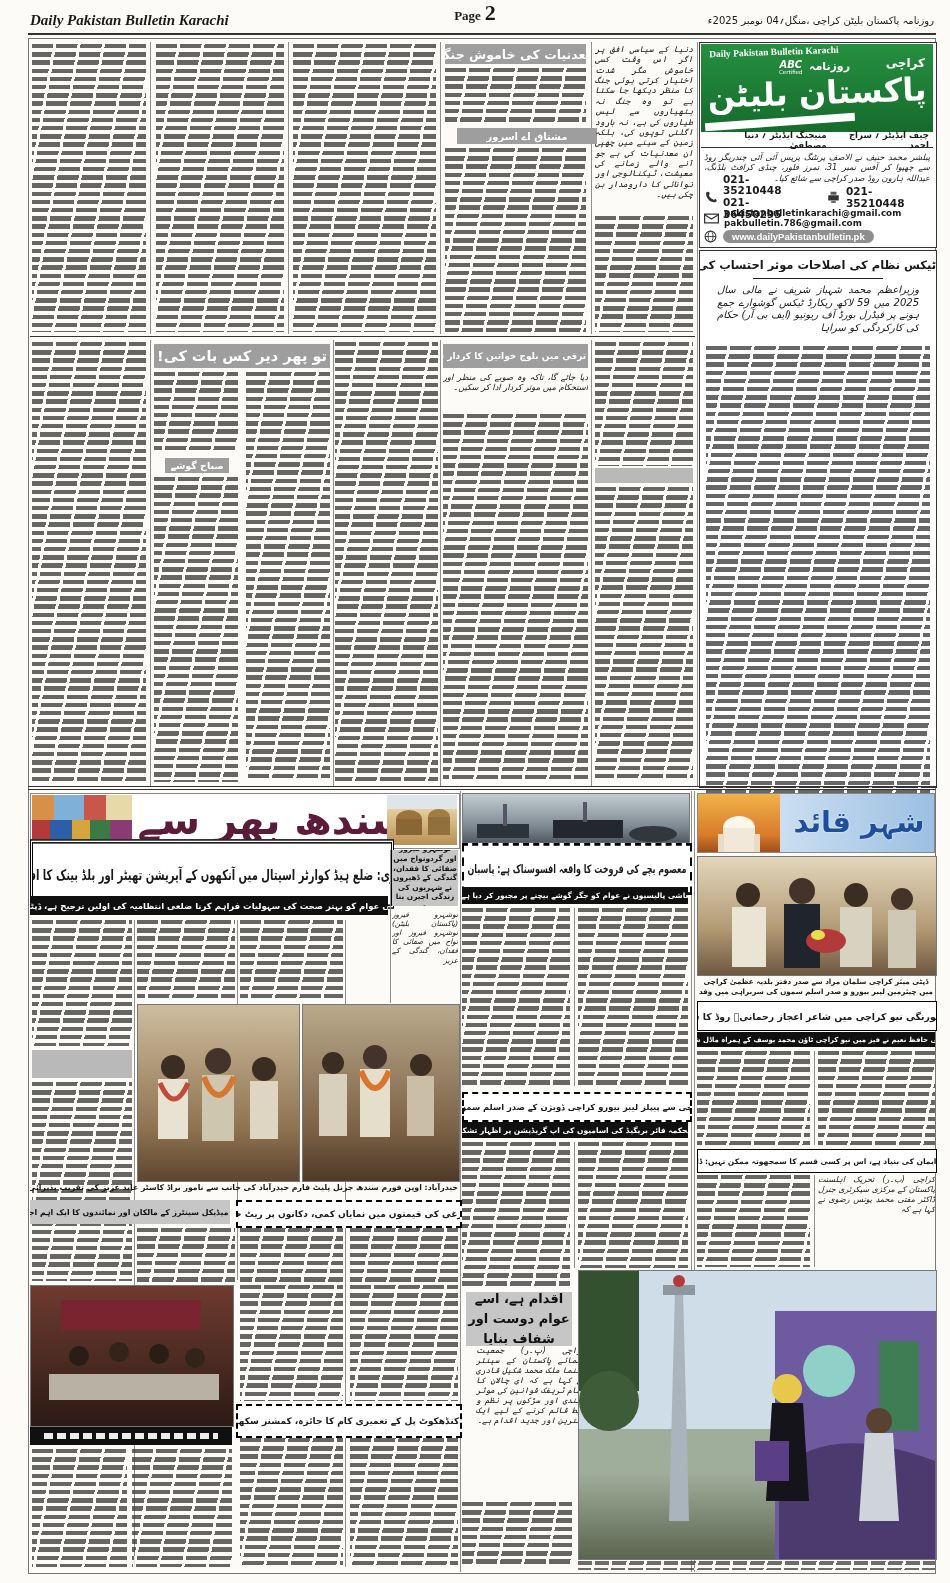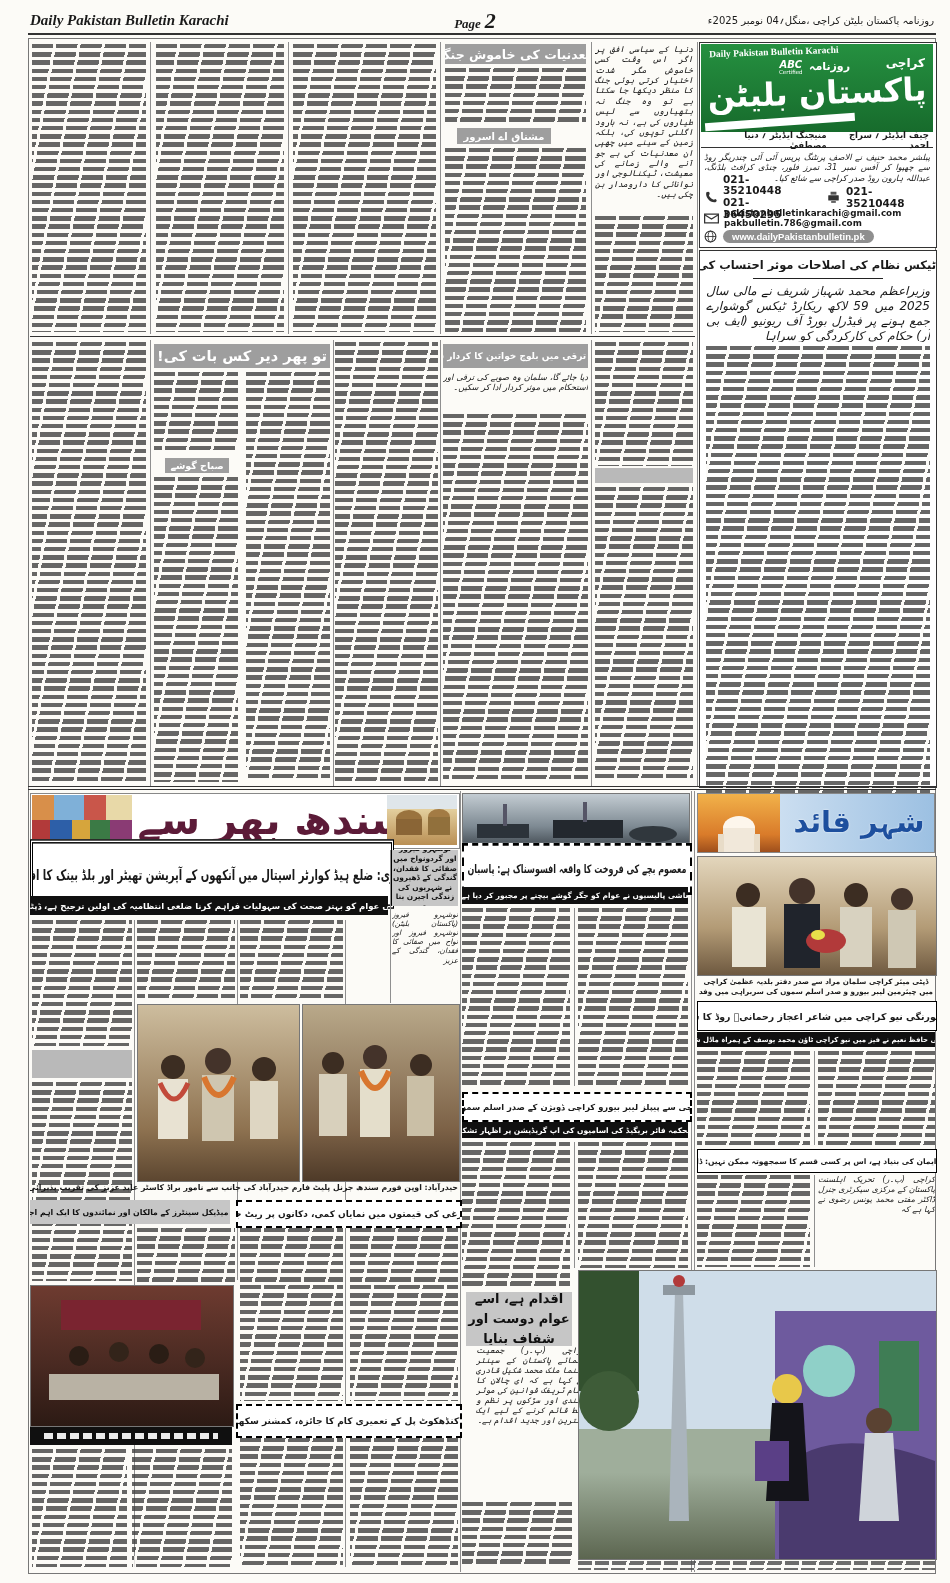--- a/index.html
+++ b/index.html
@@ -32,21 +32,21 @@
   .lede{text-align:justify;overflow:hidden;line-height:1.25;font-style:italic;}
   .ph{overflow:hidden;border:1px solid #777;}
   svg{display:block;}
 </style>
 </head>
 <body>
 
 <div id="page">
 
   <div class="abs en" style="left:30px;top:12px;font-size:15px;font-weight:bold;font-style:italic;">Daily Pakistan Bulletin Karachi</div>
-  <div class="abs en" style="left:50%;top:8px;transform:translateX(-50%);font-style:italic;">
+  <div class="abs en" style="left:50%;top:0;transform:translateX(-50%);">
     <span style="font-size:13px;font-weight:bold;">Page</span>
     <span style="font-size:22px;font-weight:bold;">2</span>
   </div>
   <div class="abs u" style="right:16px;top:15px;font-size:10px;">روزنامہ پاکستان بلیٹن کراچی ،منگل؍04 نومبر 2025ء</div>
   <div class="abs hl" style="left:28px;top:33px;width:908px;height:2px;"></div>
 
   <div class="abs" style="left:28px;top:38px;width:906px;height:1534px;border:1px solid #777;"></div>
 
   <div class="abs vr" style="left:150px;top:42px;height:292px;"></div>
   <div class="abs vr" style="left:288px;top:42px;height:292px;"></div>
@@ -54,21 +54,21 @@
   <div class="abs vr" style="left:591px;top:42px;height:292px;"></div>
   <div class="abs vr" style="left:697px;top:42px;height:744px;"></div>
   <div class="abs hl" style="left:30px;top:336px;width:665px;"></div>
 
   <div class="abs sim" style="left:32px;top:44px;width:114px;height:288px;"></div>
   <div class="abs sim" style="left:156px;top:44px;width:128px;height:288px;"></div>
   <div class="abs sim" style="left:293px;top:44px;width:143px;height:288px;"></div>
 
   <div class="abs gb u" style="left:445px;top:44px;width:141px;height:20px;font-size:12.5px;">معدنیات کی خاموش جنگ</div>
   <div class="abs sim" style="left:445px;top:68px;width:141px;height:56px;"></div>
-  <div class="abs gb u" style="left:457px;top:128px;width:94px;height:16px;font-size:10px;">مشتاق اے اسرور</div>
+  <div class="abs gb u" style="left:457px;top:128px;width:140px;height:16px;font-size:10px;">مشتاق اے اسرور</div>
   <div class="abs sim" style="left:445px;top:148px;width:141px;height:184px;"></div>
   <div class="abs u lede" style="left:595px;top:44px;width:98px;height:170px;font-size:8.3px;">دنیا کے سیاسی افق پر اگر اس وقت کسی خاموش مگر شدت اختیار کرتی ہوئی جنگ کا منظر دیکھا جا سکتا ہے تو وہ جنگ نہ ہتھیاروں سے لیس طیاروں کی ہے، نہ بارود اگلتی توپوں کی، بلکہ زمین کے سینے میں چھپی ان معدنیات کی ہے جو آنے والے زمانے کی معیشت، ٹیکنالوجی اور توانائی کا دارومدار بن چکی ہیں۔</div>
   <div class="abs sim" style="left:595px;top:216px;width:98px;height:116px;"></div>
 
   <div class="abs" style="left:699px;top:42px;width:236px;height:204px;border:1px solid #333;background:#fff;"></div>
   <div class="abs" style="left:701px;top:44px;width:232px;height:88px;background:linear-gradient(180deg,#259040,#176b2c);">
     <div class="abs en" style="left:8px;top:3px;color:#fff;font-weight:bold;font-size:9.5px;transform:rotate(-2deg);">Daily Pakistan Bulletin Karachi</div>
     <div class="abs" style="left:78px;top:16px;color:#fff;text-align:center;line-height:1;">
       <div style="font-size:10px;font-weight:bold;font-style:italic;">ABC</div>
       <div style="font-size:5.5px;">Certified</div>
@@ -124,40 +124,40 @@
             <line x1="2" y1="12" x2="22" y2="12" stroke="#333" stroke-width="1.6"></line>
           </svg>
       </span>
       <span class="en" style="background:#8f8f8f;color:#fff;font-weight:bold;font-size:9.5px;padding:1px 9px;border-radius:8px;font-family:'Liberation Sans',sans-serif;">www.dailyPakistanbulletin.pk</span>
     </div>
   </div>
 
   <div class="abs" style="left:699px;top:250px;width:236px;height:536px;border:1px solid #333;background:#fff;">
     <div class="u" style="text-align:center;font-weight:bold;font-size:11.5px;margin-top:7px;white-space:nowrap;overflow:hidden;">ٹیکس نظام کی اصلاحات موثر احتساب کی ضرورت</div>
     <div style="width:130px;height:1px;background:#222;margin:6px auto 5px auto;"></div>
-    <div class="u lede" style="margin:0 6px;height:58px;font-size:12px;">وزیراعظم محمد شہباز شریف نے مالی سال 2025 میں 59 لاکھ ریکارڈ ٹیکس گوشوارے جمع ہونے پر فیڈرل بورڈ آف ریونیو (ایف بی آر) حکام کی کارکردگی کو سراہا</div>
+    <div class="u lede" style="margin:0 17px;height:58px;font-size:10px;">وزیراعظم محمد شہباز شریف نے مالی سال 2025 میں 59 لاکھ ریکارڈ ٹیکس گوشوارے جمع ہونے پر فیڈرل بورڈ آف ریونیو (ایف بی آر) حکام کی کارکردگی کو سراہا</div>
     <div class="sim" style="margin:4px 6px 0 6px;height:452px;"></div>
   </div>
 
   <div class="abs vr" style="left:150px;top:340px;height:446px;"></div>
   <div class="abs vr" style="left:333px;top:340px;height:446px;"></div>
   <div class="abs vr" style="left:440px;top:340px;height:446px;"></div>
   <div class="abs vr" style="left:591px;top:340px;height:446px;"></div>
 
   <div class="abs sim" style="left:32px;top:342px;width:114px;height:440px;"></div>
 
   <div class="abs gb u" style="left:154px;top:344px;width:176px;height:24px;font-size:14.5px;">تو پھر دیر کس بات کی!</div>
   <div class="abs sim" style="left:154px;top:372px;width:84px;height:82px;"></div>
   <div class="abs gb u" style="left:165px;top:458px;width:64px;height:15px;font-size:9.5px;">صباح گوشے</div>
   <div class="abs sim" style="left:154px;top:477px;width:84px;height:305px;"></div>
   <div class="abs sim" style="left:246px;top:372px;width:84px;height:410px;"></div>
 
   <div class="abs sim" style="left:335px;top:342px;width:103px;height:440px;"></div>
   <div class="abs gb u" style="left:443px;top:344px;width:145px;height:24px;font-size:9px;">معاشی ترقی میں بلوچ خواتین کا کردار سیمینار</div>
-  <div class="abs u lede" style="left:443px;top:372px;width:145px;height:38px;font-size:8.3px;">دیا جائے گا، سلمان وہ صوبے کی ترقی اور استحکام میں موثر کردار ادا کر سکیں۔</div>
+  <div class="abs u lede" style="left:443px;top:372px;width:145px;height:38px;font-size:8.3px;">دیا جائے گا، تاکہ وہ صوبے کی منظر اور استحکام میں موثر کردار ادا کر سکیں۔</div>
   <div class="abs sim" style="left:443px;top:414px;width:145px;height:368px;"></div>
 
   <div class="abs sim" style="left:595px;top:342px;width:98px;height:124px;"></div>
   <div class="abs gbsim" style="left:595px;top:468px;width:98px;height:15px;"></div>
   <div class="abs sim" style="left:595px;top:487px;width:98px;height:295px;"></div>
 
   <div class="abs hl" style="left:28px;top:786px;width:908px;"></div>
   <div class="abs hl" style="left:28px;top:789px;width:908px;"></div>
 
   <div class="abs" style="left:30px;top:793px;width:428px;height:54px;border:1px solid #888;background:#fff;">

